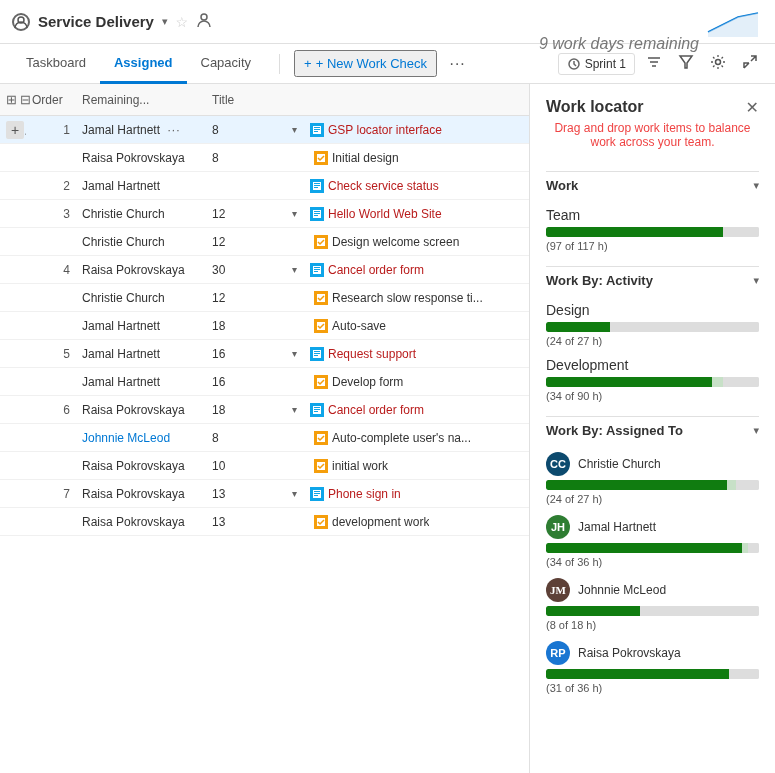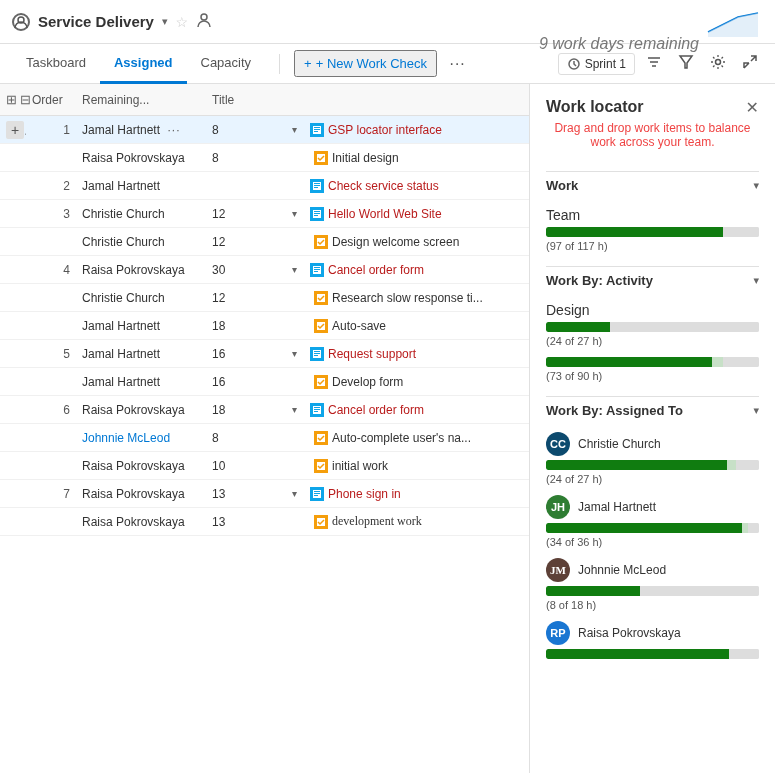--- a/index.html
+++ b/index.html
@@ -452,21 +452,21 @@
       </div>
     </div>
 
     <div class="work-row">
       <div class="cell"></div>
       <div class="order-cell cell"></div>
       <div class="cell">
         <span style="font-size:12px;">Raisa Pokrovskaya</span>
       </div>
       <div class="remaining-cell cell">13</div>
-      <div class="title-cell" style="padding-left:28px;font-family:Liberation Serif, serif;">
+      <div class="title-cell" style="padding-left:28px;">
         <span class="wi-task" style="background: rgb(245, 158, 11);">
             <svg width="10" height="10" viewBox="0 0 10 10">
               <rect x="1" y="1" width="8" height="8" fill="white"></rect>
               <path d="M2 5l2 2 4-4" stroke="#f59e0b" stroke-width="1.5" fill="none"></path>
             </svg>
           </span>
         <span class="title-text">development work</span>
       </div>
     </div>
 
@@ -497,26 +497,27 @@
         <span class="section-title">Work By: Activity</span>
         <span class="section-chevron">▾</span>
       </div>
       <div class="bar-label">Design</div>
       <div class="bar-container">
         <div class="bar-fill" style="width:30%;"></div>
         <div style="background:#ddd;flex:1;"></div>
       </div>
       <div class="bar-caption">(24 of 27 h)</div>
 
+      <div class="bar-label">Development</div>
       <div class="bar-container">
         <div class="bar-fill" style="width:78%;"></div>
         <div style="background:#c7e0c7;width:5%;"></div>
         <div style="background:#ddd;flex:1;"></div>
       </div>
-      <div class="bar-caption">(73 of 90 h)</div>
+      <div class="bar-caption">(34 of 90 h)</div>
     </div>
 
     <div class="section">
       <div class="section-header">
         <span class="section-title">Work By: Assigned To</span>
         <span class="section-chevron">▾</span>
       </div>
 
       <div class="person-row">
         <div class="avatar" style="background:#0c4a6e;">CC</div>
@@ -551,15 +552,16 @@
       <div class="bar-caption">(8 of 18 h)</div>
 
       <div class="person-row">
         <div class="avatar" style="background:#1976d2;">RP</div>
         <span class="person-name">Raisa Pokrovskaya</span>
       </div>
       <div class="bar-container">
         <div class="bar-fill" style="width:86%;"></div>
         <div style="background:#ddd;flex:1;"></div>
       </div>
+      <div class="bar-caption">(31 of 36 h)</div>
     </div>
   </div>
 </div>
 
 </body></html>

